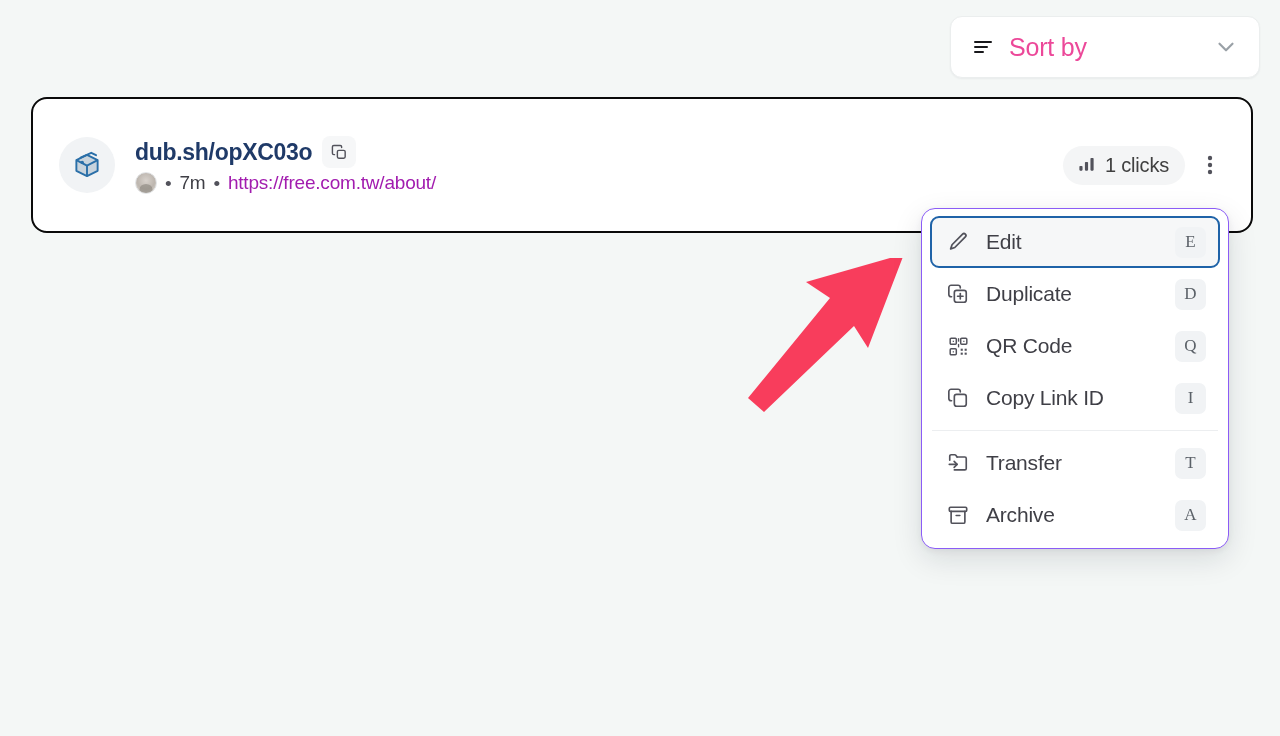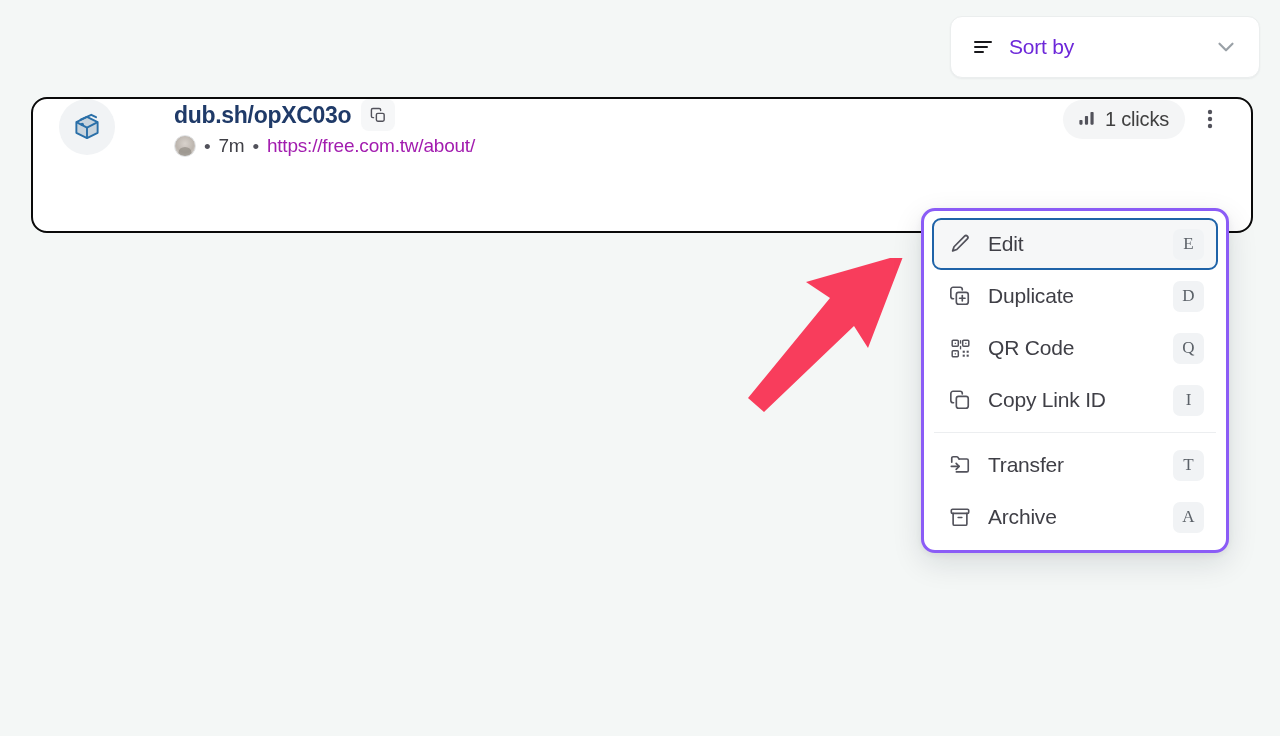--- a/index.html
+++ b/index.html
@@ -34,40 +34,39 @@
     box-shadow: 0 1px 2px rgba(16,24,40,0.05);
     display: flex;
     align-items: center;
     padding: 0 20px;
     cursor: pointer;
   }
   .sortby-icon { flex: 0 0 auto; display: flex; align-items: center; }
   .sortby-label {
     flex: 1 1 auto;
     margin-left: 14px;
-    font-size: 21px;
-    color: #6d28d9;
+    font-size: 25px;
+    color: #ec4899;
     letter-spacing: -0.2px;
   }
   .sortby-chevron { flex: 0 0 auto; display: flex; align-items: center; color: #9aa1a7; }
 
   
   .link-card {
     position: absolute;
     top: 97px;
     left: 31px;
     width: 1222px;
     height: 136px;
     background: #ffffff;
     border: 2.5px solid #0a0a0a;
     border-radius: 16px;
     display: flex;
-    align-items: flex-start;
+    align-items: center;
     padding: 0 24px 0 26px;
-    gap: 39px;
   }
   .link-favicon {
     flex: 0 0 auto;
     width: 56px;
     height: 56px;
     border-radius: 50%;
     background: #f1f3f5;
     display: flex;
     align-items: center;
     justify-content: center;
@@ -179,21 +178,21 @@
     pointer-events: none;
   }
 
   
   .menu {
     position: absolute;
     left: 921px;
     top: 208px;
     width: 308px;
     background: #ffffff;
-    border: 3px solid #8b5cf6;
+    border: 1px solid #8b5cf6;
     border-radius: 14px;
     box-shadow: 0 10px 30px rgba(16,24,40,0.12), 0 2px 6px rgba(16,24,40,0.06);
     padding: 7px 8px;
   }
   .menu-item {
     display: flex;
     align-items: center;
     height: 52px;
     padding: 0 12px 0 14px;
     border-radius: 9px;

